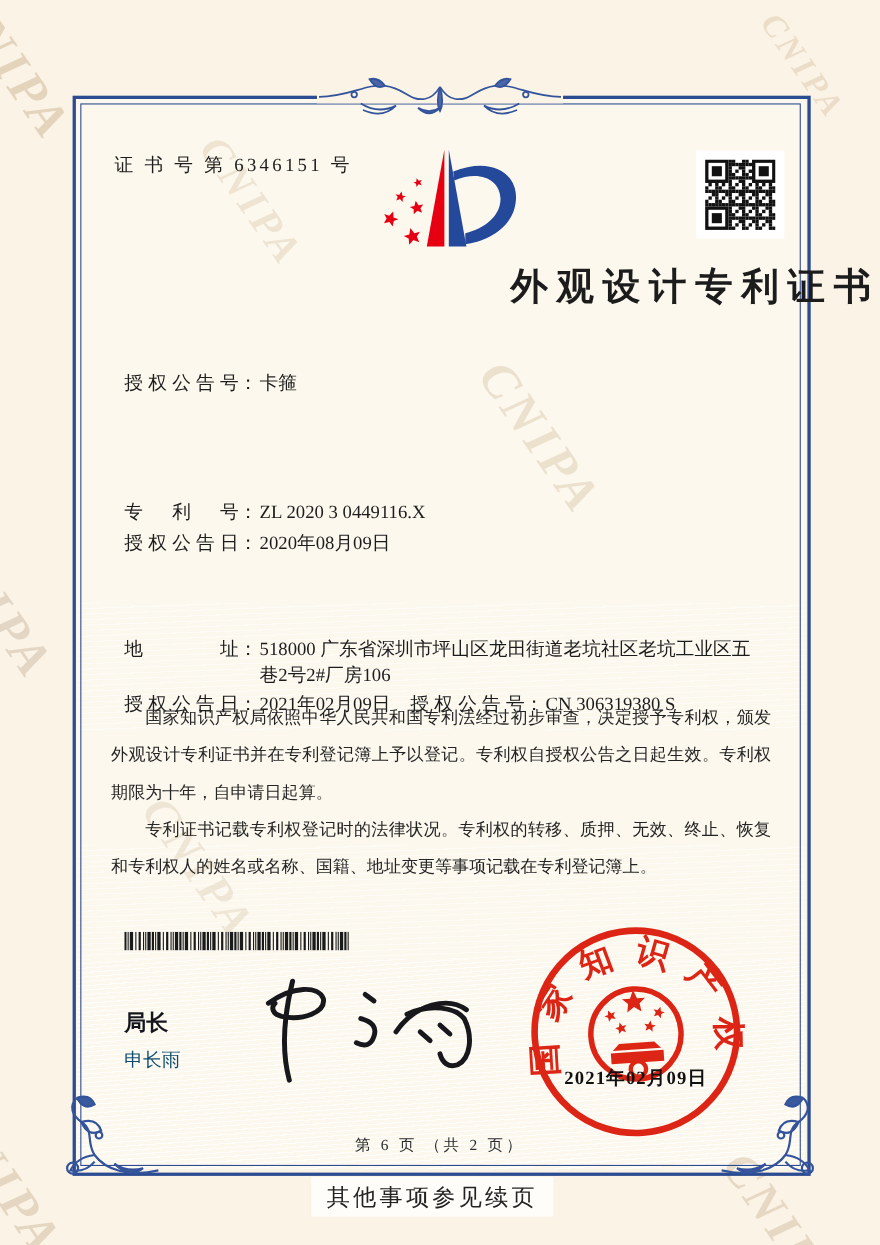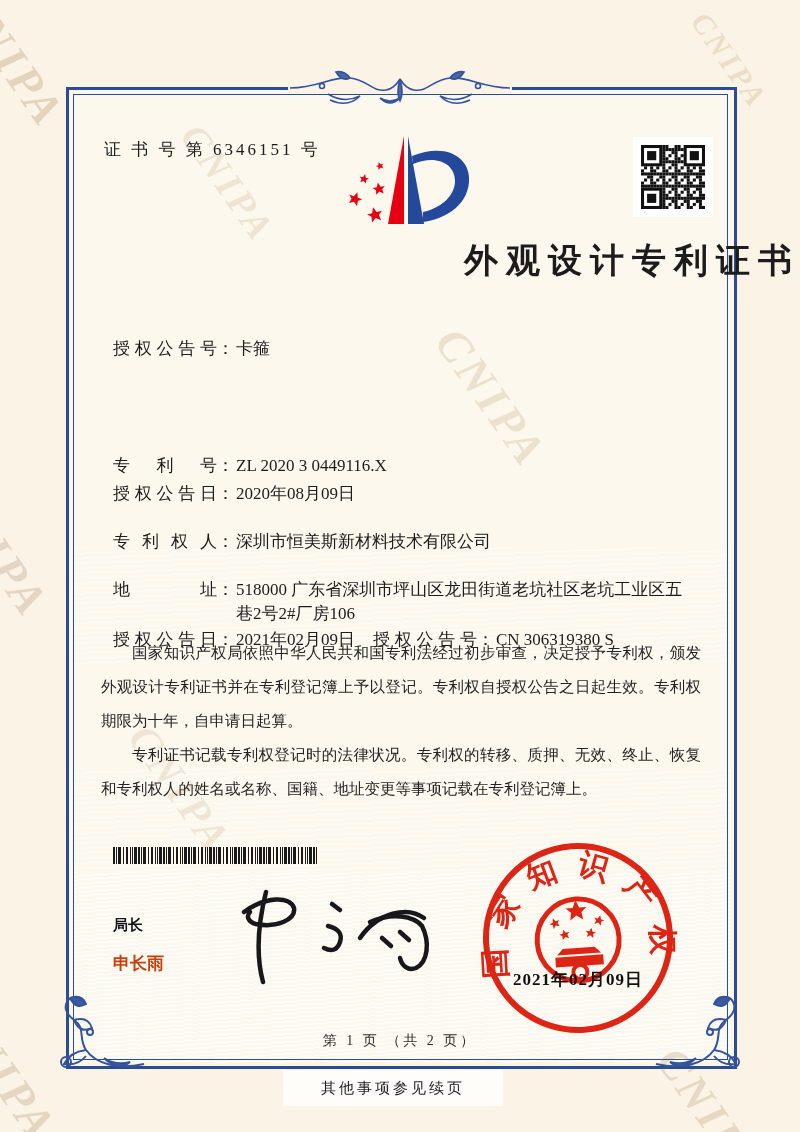--- a/index.html
+++ b/index.html
@@ -26,28 +26,28 @@
   
   .frow{left:113px;font-size:17px;line-height:24px;}
   .flabel{display:inline-block;width:104px;text-align:justify;text-align-last:justify;vertical-align:top;}
   .fcolon{vertical-align:top;}
   .fvalue{display:inline-block;margin-left:2px;vertical-align:top;}
   .addr-val{width:462px;}
   
   .bodytext{left:101px;top:636px;width:600px;font-size:15.5px;line-height:34px;text-align:justify;color:#242424;}
   .bodytext p{margin:0;text-indent:2em;}
   
-  .sig-label{left:113px;top:916px;font-family:"Liberation Sans",sans-serif;font-weight:600;font-size:15px;color:#15151d;}
-  .sig-name{left:113px;top:952px;font-family:"Liberation Sans",sans-serif;font-weight:700;font-size:17px;color:#c2410c;}
+  .sig-label{left:113px;top:916px;font-family:"Liberation Sans",sans-serif;font-weight:600;font-size:20px;color:#15151d;}
+  .sig-name{left:113px;top:952px;font-family:"Liberation Sans",sans-serif;font-weight:400;font-size:17px;color:#0c4a6e;}
   
   .seal-date{left:478px;top:968px;width:200px;text-align:center;font-size:17px;font-weight:bold;color:#111;letter-spacing:1px;}
   
   .page-ind{left:0;top:1032px;width:800px;text-align:center;font-size:14px;letter-spacing:3px;color:#2a2a2a;}
   .cont-note{left:283px;top:1070px;width:220px;height:36px;background:#fffdf9;
-             display:flex;align-items:center;justify-content:center;font-size:15px;letter-spacing:3px;color:#222;}
+             display:flex;align-items:center;justify-content:center;font-size:21px;letter-spacing:3px;color:#222;}
   .qr-pad{left:633px;top:137px;width:80px;height:80px;background:#fff;}
 </style>
 </head>
 <body>
 
 <div class="page">
 
   <div class="abs inner-bg"></div>
   <div class="abs band band-mid waves-soft"></div>
   <div class="abs band band-low waves-soft"></div>
@@ -323,23 +323,20 @@
 
   <div class="abs frow" style="top:337px;">
     <span class="flabel">授权公告号</span><span class="fcolon">：</span><span class="fvalue">卡箍</span>
   </div>
   <div class="abs frow" style="top:454px;">
     <span class="flabel">专利号</span><span class="fcolon">：</span><span class="fvalue">ZL 2020 3 0449116.X</span>
   </div>
   <div class="abs frow" style="top:482px;">
     <span class="flabel">授权公告日</span><span class="fcolon">：</span><span class="fvalue">2020年08月09日</span>
   </div>
-  <div class="abs frow" style="top:530px;">
-    <span class="flabel">专利权人</span><span class="fcolon">：</span><span class="fvalue">深圳市恒美斯新材料技术有限公司</span>
-  </div>
   <div class="abs frow" style="top:578px;">
     <span class="flabel">地址</span><span class="fcolon">：</span><span class="fvalue addr-val">518000 广东省深圳市坪山区龙田街道老坑社区老坑工业区五巷2号2#厂房106</span>
   </div>
   <div class="abs frow" style="top:628px;">
     <span class="flabel">授权公告日</span><span class="fcolon">：</span><span class="fvalue">2021年02月09日</span>
   </div>
   <div class="abs frow" style="left:373px;top:628px;">
     <span class="flabel">授权公告号</span><span class="fcolon">：</span><span class="fvalue">CN 306319380 S</span>
   </div>
 
@@ -446,16 +443,16 @@
       <use href="#star" transform="translate(87,96) scale(0.55) rotate(-12)"></use>
       <use href="#star" transform="translate(113,96) scale(0.55) rotate(12)"></use>
       <path d="M78,116 L122,116 L116,110 L84,110 Z"></path>
       <path d="M84,108 L116,108 L110,102 L90,102 Z" opacity="0"></path>
       <rect x="76" y="118" width="48" height="10"></rect>
       <circle cx="100" cy="134" r="7" fill="none" stroke="#dd2516" stroke-width="4"></circle>
     </g>
   </svg>
   <div class="abs seal-date">2021年02月09日</div>
 
-  <div class="abs page-ind">第 1 页 （共 2 页）</div>
+  <div class="abs page-ind">第 6 页 （共 2 页）</div>
   <div class="abs cont-note">其他事项参见续页</div>
 
 </div>
 
 </body></html>

